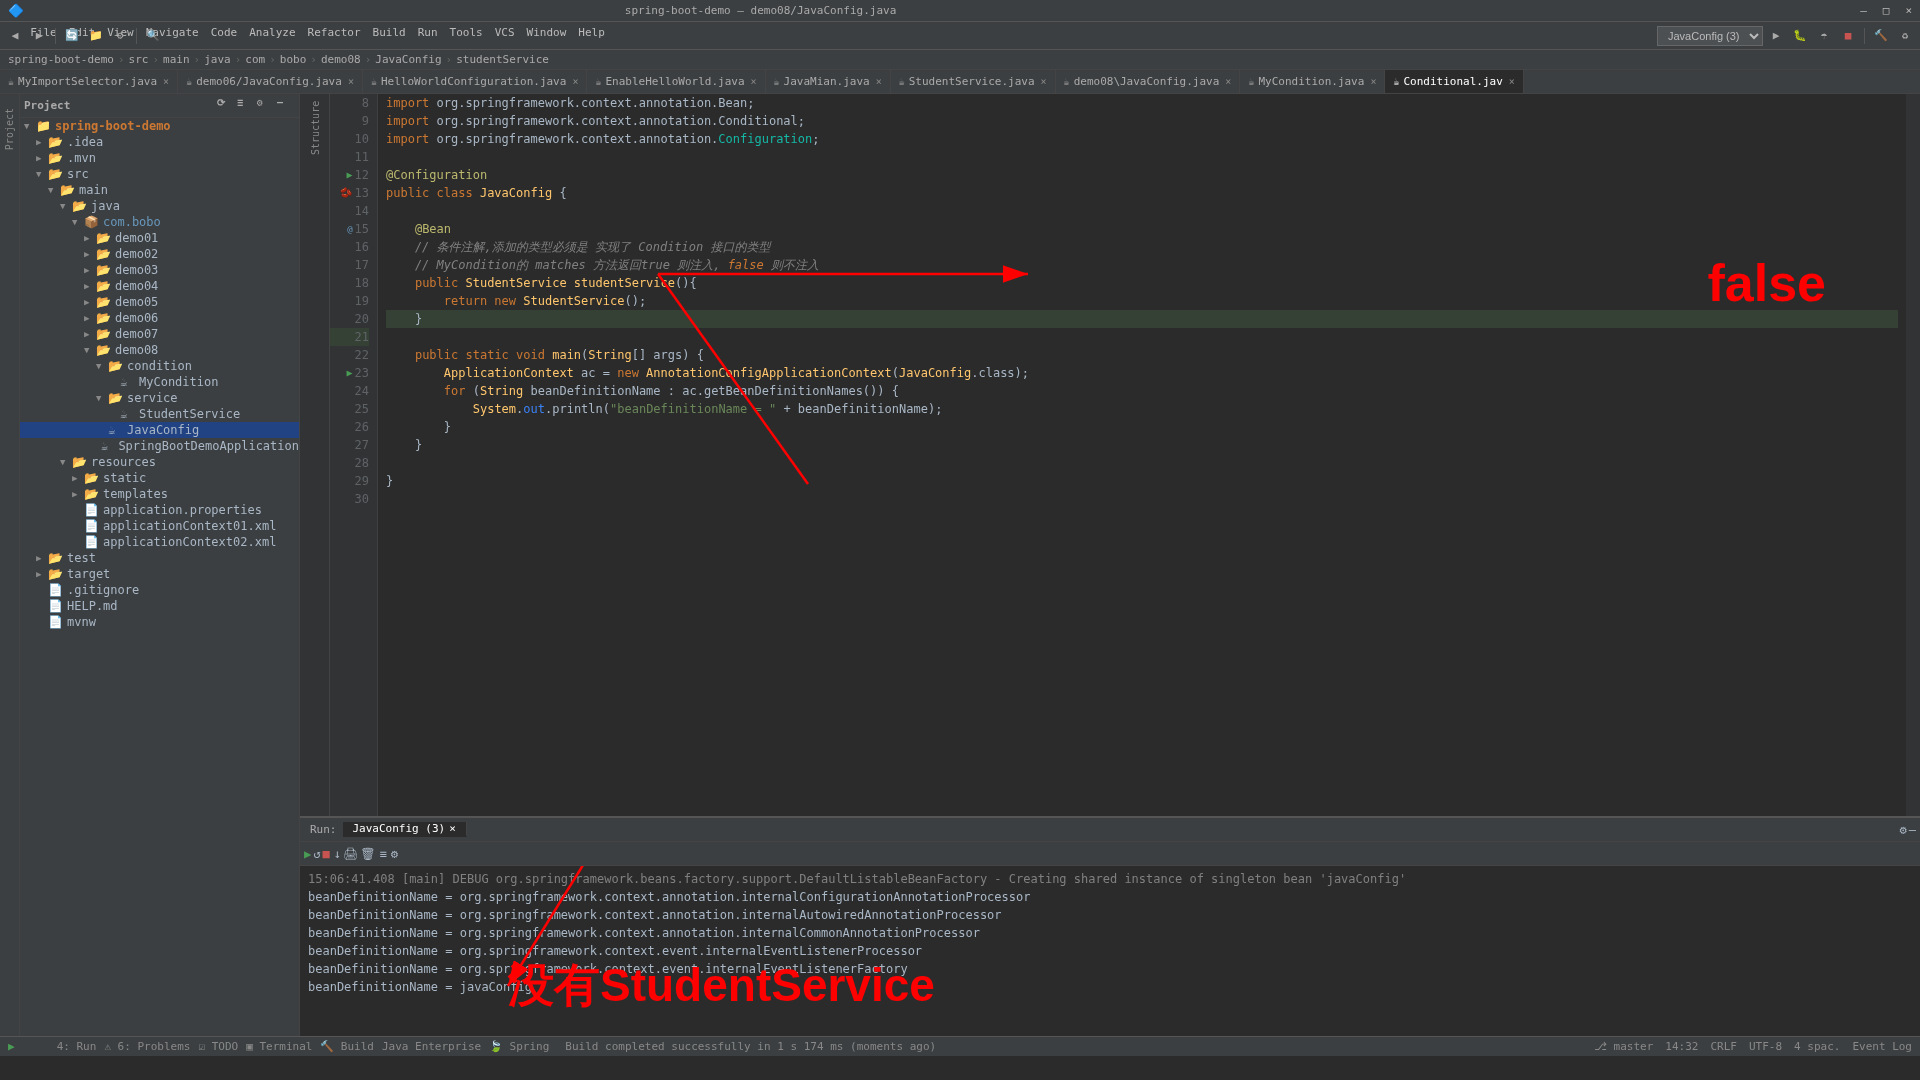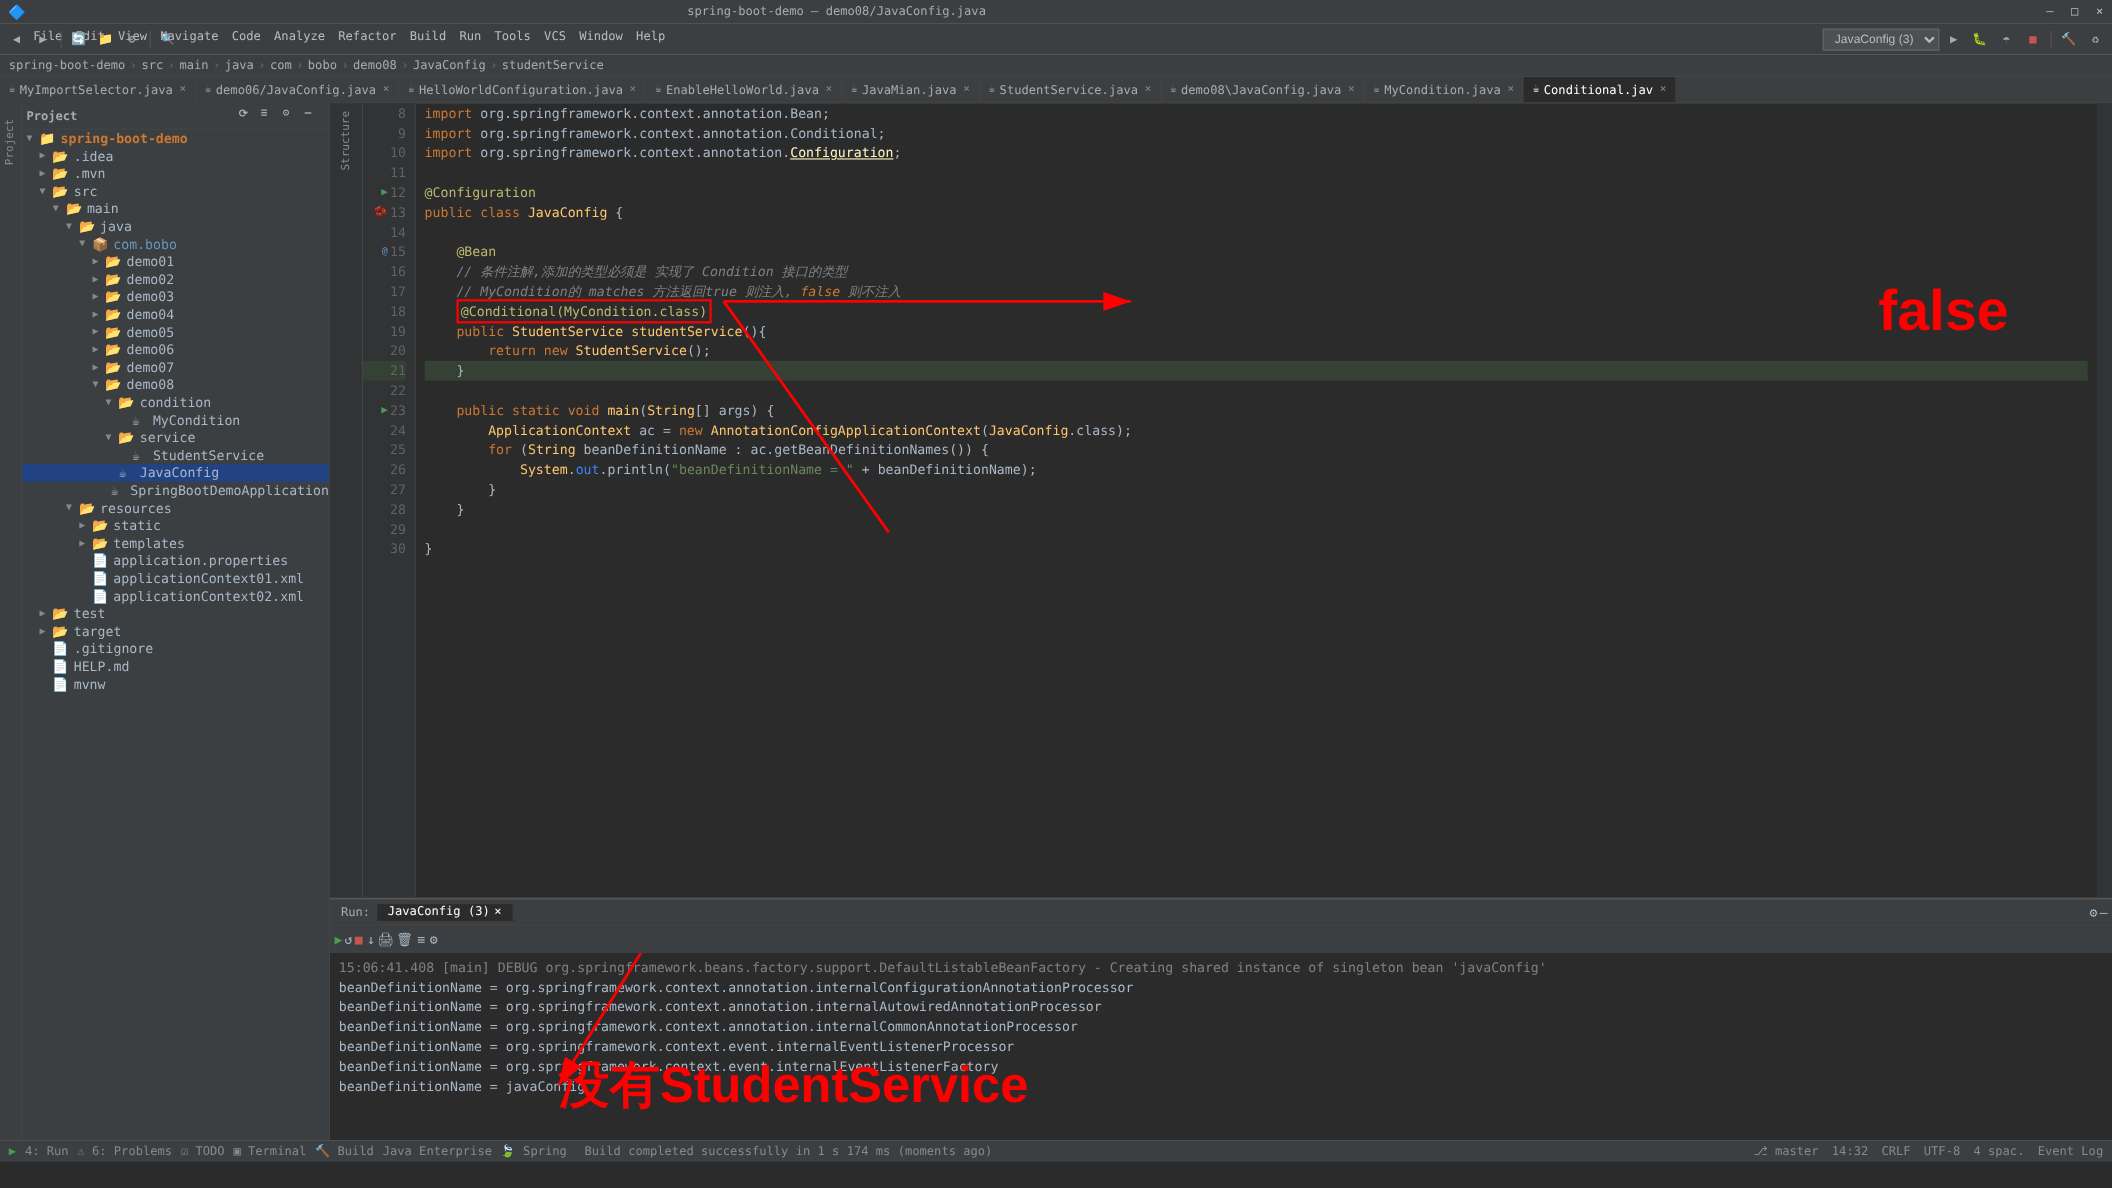--- a/index.html
+++ b/index.html
@@ -463,21 +463,21 @@
 
         <div class="code-line">
           <span class="kw">import</span><span> org.springframework.context.annotation.</span><span style="color:#a9b7c6;">Bean</span><span>;</span>
         </div>
 
         <div class="code-line">
           <span class="kw">import</span><span> org.springframework.context.annotation.</span><span style="color:#a9b7c6;">Conditional</span><span>;</span>
         </div>
 
         <div class="code-line">
-          <span class="kw">import</span><span> org.springframework.context.annotation.</span><span style="color:#fef9c3;text-decoration:underline;">Configuration</span><span>;</span>
+          <span class="kw">import</span><span> org.springframework.context.annotation.</span><span style="color:#14b8a6;">Configuration</span><span>;</span>
         </div>
 
         <div class="code-line"></div>
 
         <div class="code-line">
           <span class="annotation">@Configuration</span>
         </div>
 
         <div class="code-line">
           <span class="kw">public class </span><span class="type-name">JavaConfig</span><span> {</span>
@@ -490,23 +490,20 @@
         </div>
 
         <div class="code-line">
           <span class="comment">    // 条件注解,添加的类型必须是 实现了 Condition 接口的类型</span>
         </div>
 
         <div class="code-line">
           <span class="comment">    // MyCondition的 matches 方法返回true 则注入, </span><span style="color:#cc7832; font-style:italic;">false</span><span class="comment"> 则不注入</span>
         </div>
 
-        <div class="code-line" style="position:relative;">
-          <span>    </span><span style="border: 2px solid red; padding: 0 2px; color:#bbb86e;">@Conditional(MyCondition.class)</span>
-        </div>
 
         <div class="code-line">
           <span>    </span><span class="kw">public </span><span class="type-name">StudentService</span><span class="method-name"> studentService</span><span>(){</span>
         </div>
 
         <div class="code-line">
           <span>        </span><span class="kw">return new </span><span class="type-name">StudentService</span><span>();</span>
         </div>
 
         <div class="code-line highlighted">
@@ -613,21 +610,21 @@
         </div>
 
       </div>
     </div>
   </div>
 </div>
 
 <div id="status-bar">
   <div style="display:flex; gap:8px; align-items:center;">
     <div class="tool-btn run-btn" style="font-size:11px;">▶</div>
-    <span style="font-size:11px; cursor:pointer;">4: Run</span>
+    <span style="font-size:11px; cursor:pointer;margin-left:34px;">4: Run</span>
     <span style="font-size:11px; cursor:pointer;">⚠ 6: Problems</span>
     <span style="font-size:11px; cursor:pointer;">☑ TODO</span>
     <span style="font-size:11px; cursor:pointer;">▣ Terminal</span>
     <span style="font-size:11px; cursor:pointer;">🔨 Build</span>
     <span style="font-size:11px; cursor:pointer;">Java Enterprise</span>
     <span style="font-size:11px; cursor:pointer;">🍃 Spring</span>
   </div>
   <span style="font-size:11px; color:#888;">Build completed successfully in 1 s 174 ms (moments ago)</span>
   <div class="status-right">
     <span style="cursor:pointer;">⎇ master</span>

